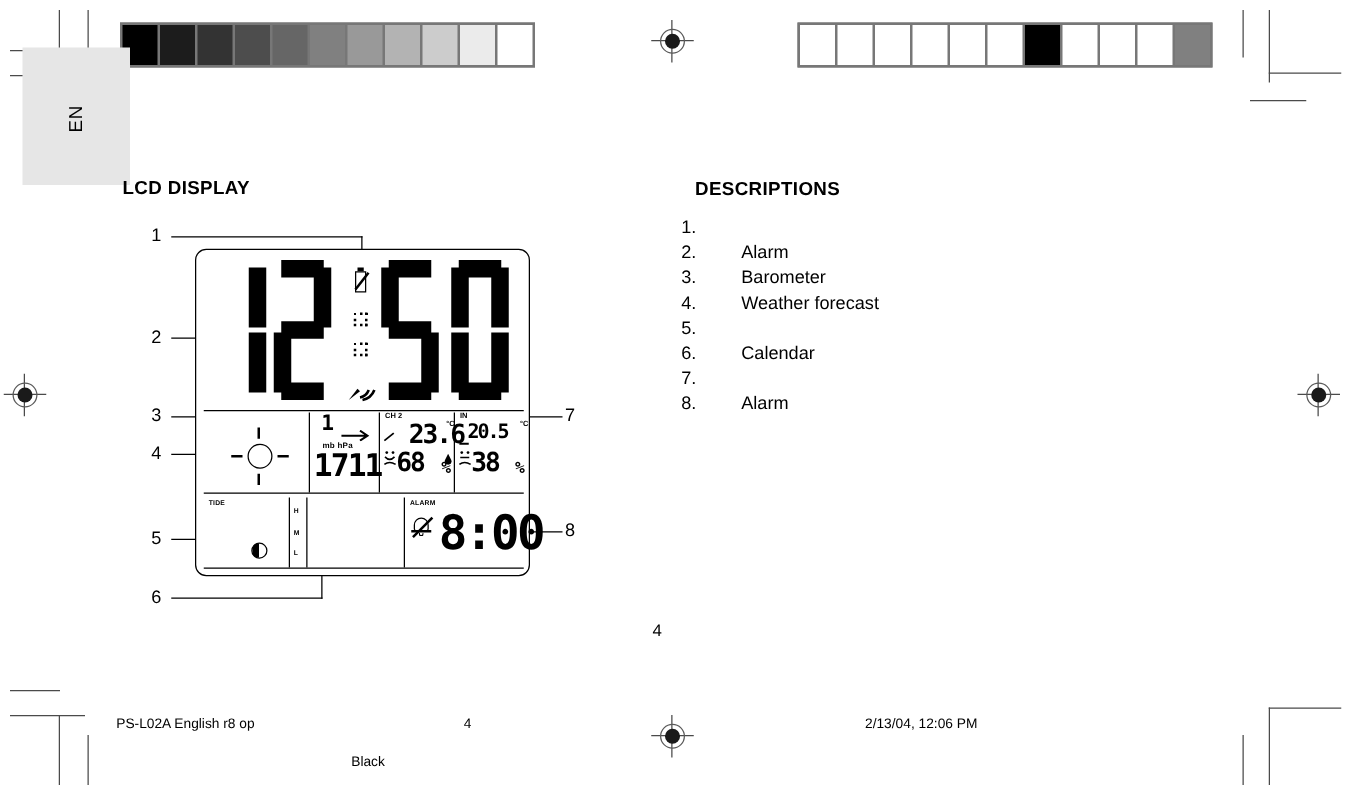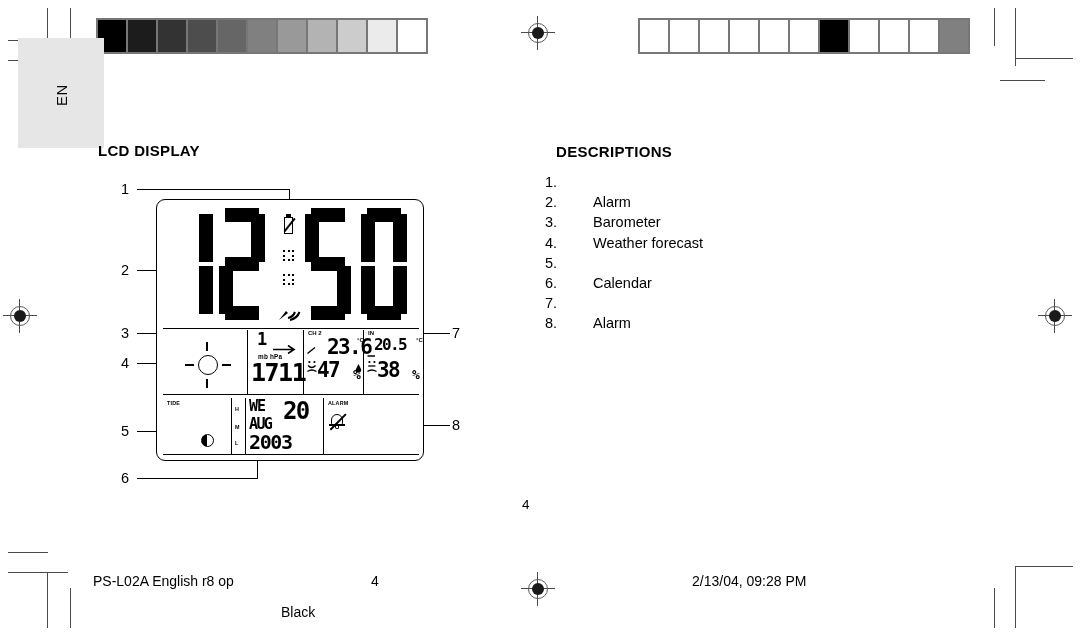--- a/index.html
+++ b/index.html
@@ -101,21 +101,21 @@
   .bell{position:absolute;width:17px;height:18px;}
   .bell .bdome{position:absolute;left:2px;top:2px;width:12px;height:11px;
     border:1.5px solid #000;border-radius:7px 7px 2px 2px;box-sizing:border-box;}
   .bell .bbase{position:absolute;left:0;top:12px;width:16px;height:1.6px;background:#000;}
   .bell .bcl{position:absolute;left:6px;top:14px;width:4px;height:3px;
     border:1.4px solid #000;border-top:none;border-radius:0 0 3px 3px;box-sizing:border-box;}
   .bell .bslash{position:absolute;left:-2px;top:9px;width:22px;height:1.6px;background:#000;
     transform:rotate(-45deg);transform-origin:center;}
 
   
-  .footer-txt{position:absolute;font-size:14px;}
+  .footer-txt{position:absolute;font-size:11px;}
   .pagenum{position:absolute;font-size:13.5px;}
 </style>
 </head>
 <body>
 
 <div class="crop-v" style="left:47px;top:8px;height:62px;"></div>
 <div class="crop-h" style="left:8px;top:60px;width:62px;"></div>
 <div class="crop-v" style="left:70px;top:8px;height:40px;"></div>
 <div class="crop-h" style="left:8px;top:40px;width:40px;"></div>
 
@@ -336,21 +336,21 @@
       <span class="abs dm" style="left:20px;top:7px;font-size:21px;letter-spacing:-1.6px;">23.6</span>
       <span class="abs tiny2" style="left:50px;top:7px;">°C</span>
       <span class="abs" style="left:0px;top:29px;">
         <svg width="10" height="14" viewBox="0 0 10 14">
           <circle cx="2.4" cy="3" r="1.1" fill="#000"></circle>
             <circle cx="7.4" cy="3" r="1.1" fill="#000"></circle>
           <path d="M1 6.5 q3.8 4 7.6 0" stroke="#000" stroke-width="1.3" fill="none"></path>
           <path d="M0.5 12.5 q4 -3 9 0" stroke="#000" stroke-width="1.3" fill="none"></path>
         </svg>
       </span>
-      <span class="abs dm" style="left:10px;top:30px;font-size:21px;letter-spacing:-1.6px;">47</span>
+      <span class="abs dm" style="left:10px;top:30px;font-size:21px;letter-spacing:-1.6px;">68</span>
       <span class="abs" style="left:48px;top:29px;">
         <svg width="7" height="9" viewBox="0 0 7 9">
             <path d="M3.5 0 L6 5 a2.7 2.7 0 1 1 -5 0 Z" fill="#000"></path>
           </svg>
       </span>
       <span class="abs dm" style="left:46px;top:38px;font-size:13px;">%</span>
     </div>
 
     <div class="vrule" style="left:200px;top:2px;height:64px;"></div>
 
@@ -386,41 +386,36 @@
     </div>
 
     <div class="vrule" style="left:68px;top:0;height:56px;"></div>
 
     <span class="abs tiny" style="left:72px;top:8px;">H</span>
     <span class="abs tiny" style="left:72px;top:26px;">M</span>
     <span class="abs tiny" style="left:72px;top:42px;">L</span>
 
     <div class="vrule" style="left:82px;top:0;height:56px;"></div>
 
-    <div class="abs" style="left:86px;top:0;width:72px;height:56px;">
-      <span class="abs dm" style="left:0px;top:1px;font-size:15px;letter-spacing:-1px;">WE</span>
-      <span class="abs dm" style="left:0px;top:19px;font-size:15px;letter-spacing:-1.6px;">AUG</span>
-      <span class="abs dm" style="left:34px;top:1px;font-size:24px;letter-spacing:-1.6px;">20</span>
-      <span class="abs dm" style="left:0px;top:34px;font-size:20px;letter-spacing:-1.4px;">2003</span>
-    </div>
 
     <div class="vrule" style="left:160px;top:0;height:56px;"></div>
 
     <div class="abs" style="left:164px;top:0;width:92px;height:56px;">
       <span class="abs tiny" style="left:1px;top:2px;">ALARM</span>
       <div class="bell" style="left:2px;top:14px;">
         <span class="bdome"></span>
           <span class="bbase"></span>
           <span class="bcl"></span>
           <span class="bslash"></span>
       </div>
+      <span class="abs dm" style="left:24px;top:9px;font-size:38px;letter-spacing:-2px;">8:00</span>
     </div>
 
     <div class="hrule" style="left:0;top:56px;width:256px;"></div>
   </div>
 </div>
 
 <div class="pagenum" style="left:522px;top:497px;">4</div>
 
 <div class="footer-txt" style="left:93px;top:573px;">PS-L02A English r8 op</div>
 <div class="footer-txt" style="left:371px;top:573px;">4</div>
 <div class="footer-txt" style="left:281px;top:604px;">Black</div>
-<div class="footer-txt" style="left:692px;top:573px;">2/13/04, 09:28 PM</div>
+<div class="footer-txt" style="left:692px;top:573px;">2/13/04, 12:06 PM</div>
 
 </body></html>

